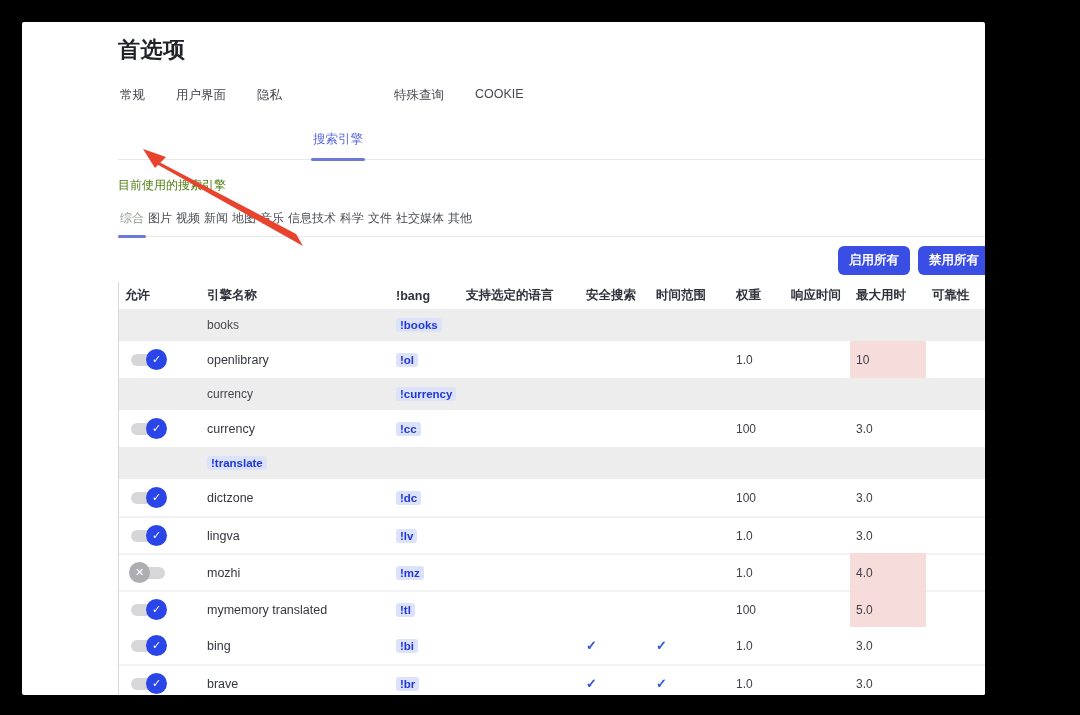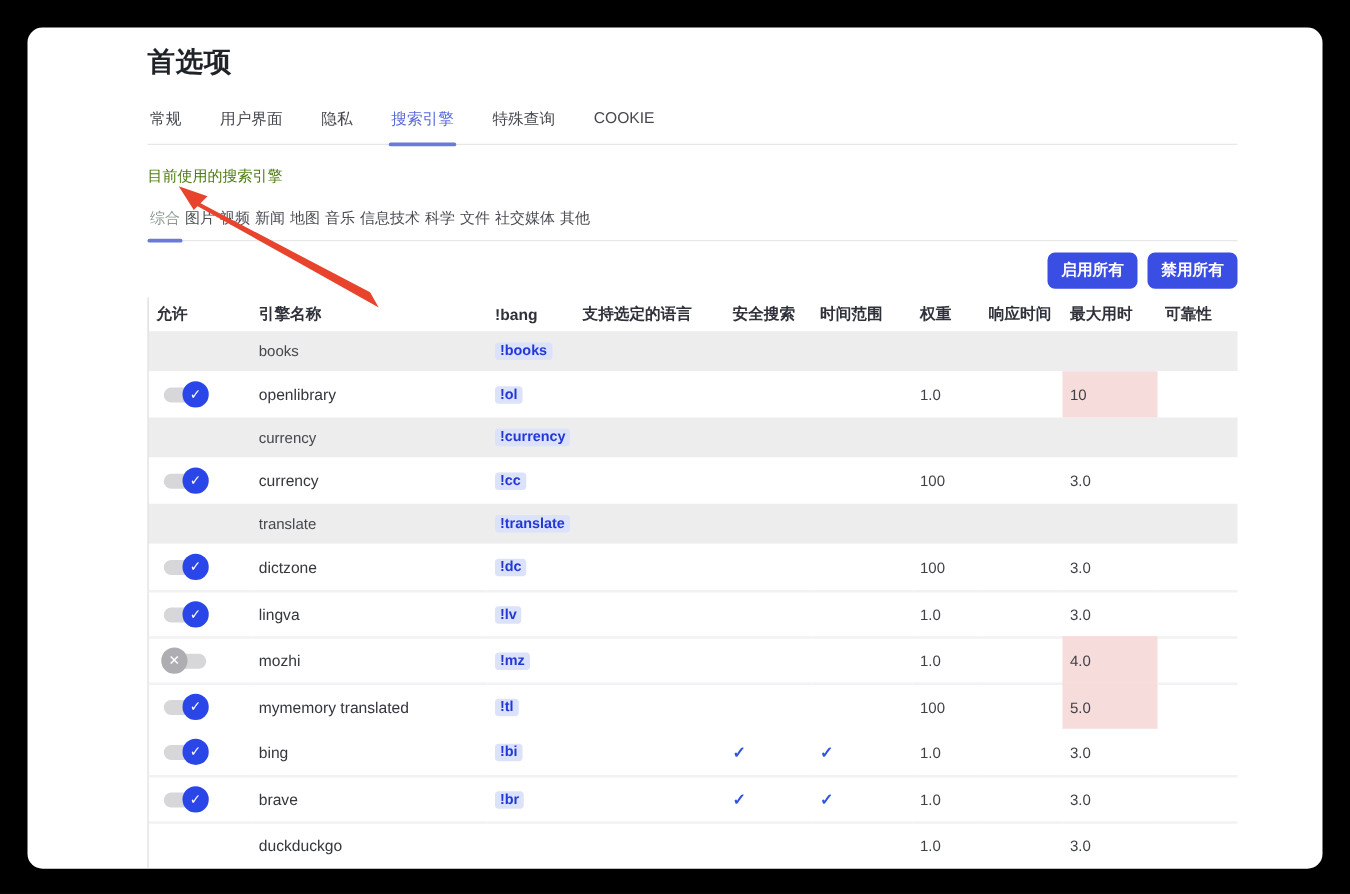--- a/index.html
+++ b/index.html
@@ -1,27 +1,27 @@
 <!DOCTYPE html>
 <html><head>
 <meta charset="utf-8">
 <style>
   * { margin:0; padding:0; box-sizing:border-box; }
   html,body { width:1080px; height:715px; background:#000; font-family:"Liberation Sans",sans-serif; overflow:hidden; }
   .stage { position:relative; width:1080px; height:715px; background:#000; }
-  .panel { position:absolute; left:22px; top:22px; width:1036px; height:673px;
-           background:#fff; border-radius:12px; overflow:hidden; }
+  .panel { position:absolute; left:22px; top:22px; width:963px; height:673px;
+           background:#fff; border-radius:2px; overflow:hidden; }
   .content { position:relative; margin-left:96px; width:872px; }
 
   h1.page-title { font-size:22px; font-weight:bold; color:#1f2227; padding-top:13px; letter-spacing:0.5px; }
 
   
   .main-tabs { display:flex; gap:27px; margin-top:16px; border-bottom:1px solid #e7e7ea; position:relative; }
   .main-tab { font-size:12.5px; color:#45484f; padding:6px 2px 11px 2px; cursor:pointer; position:relative; }
-  .main-tab.active { color:#5a68dd; }
+  .main-tab.active { color:#5a68dd;margin-top:44px; }
   .main-tab.active::after { content:""; position:absolute; left:0; right:0; bottom:-2px; height:3px;
                             background:#6b79d8; border-radius:3px; }
 
   .section-label { font-size:12px; color:#4d7c0f; margin-top:17px; }
 
   
   .cat-tabs { display:flex; margin-top:14px; border-bottom:1px solid #e7e7ea; }
   .cat-tab { font-size:12px; color:#4a4d53; padding:2px 2px 9px 2px; cursor:pointer; position:relative; }
   .cat-tab.active { color:#8c9a90; }
   .cat-tab.active::after { content:""; position:absolute; left:0; right:0; bottom:-2px; height:3px;
@@ -161,21 +161,20 @@
             <div class="cell"></div>
             <div class="cell"></div>
             <div class="cell"></div>
             <div class="cell">100</div>
             <div class="cell"></div>
             <div class="cell">3.0</div>
             <div class="cell"></div>
           </div>
           <div class="trow row-group">
             <div class="cell"></div>
-            <div class="cell">translate</div>
             <div class="cell">
               <span class="bang-badge">!translate</span>
             </div>
             <div class="cell"></div>
             <div class="cell"></div>
             <div class="cell"></div>
             <div class="cell"></div>
             <div class="cell"></div>
             <div class="cell"></div>
             <div class="cell"></div>

